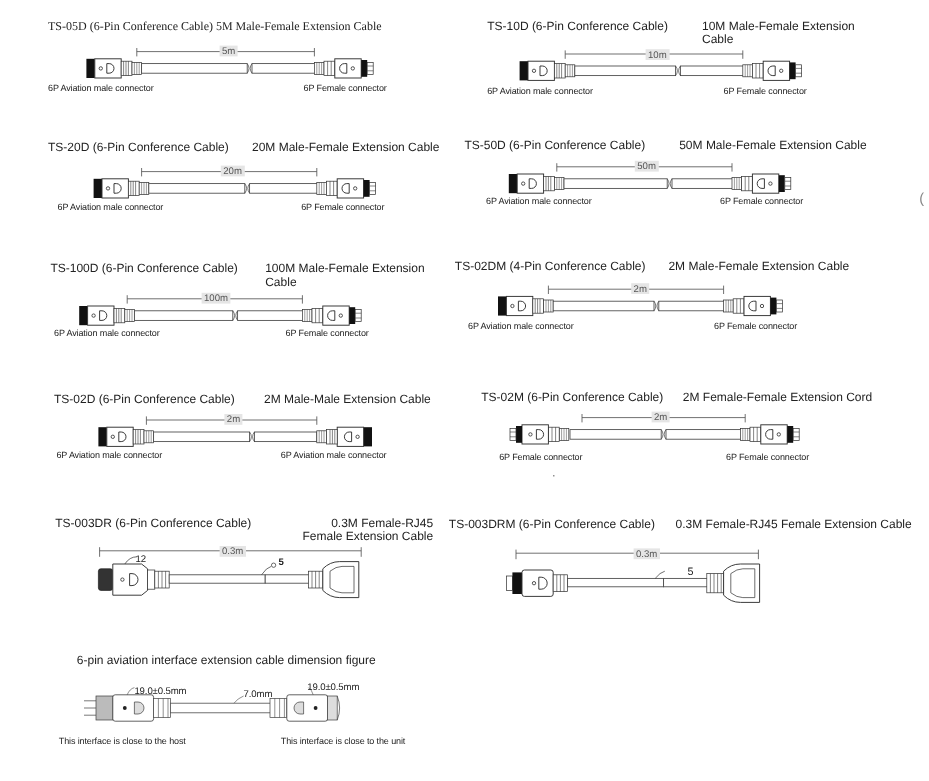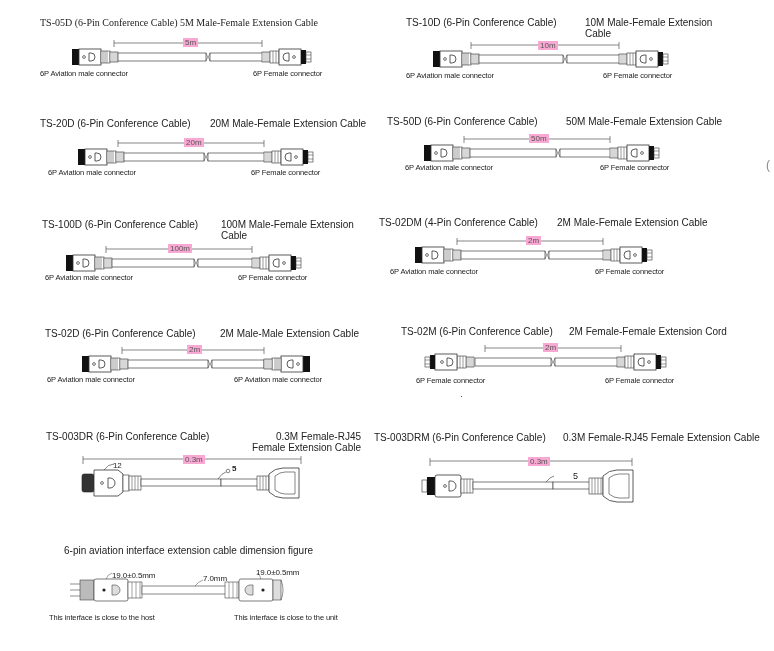--- a/index.html
+++ b/index.html
@@ -1,20 +1,20 @@
 <!DOCTYPE html>
 <html><head>
 <meta charset="utf-8">
 <style>
   html, body { margin: 0; padding: 0; background: #ffffff; }
   body { width: 774px; height: 651px; position: relative; overflow: hidden;
          font-family: "Liberation Sans", "DejaVu Sans", sans-serif; color: #1a1a1a; }
   .t { position: absolute; font-size: 10px; line-height: 11px; white-space: nowrap; color: #222; }
   .lbl { position: absolute; font-size: 7.5px; line-height: 9px; white-space: nowrap; color: #222; letter-spacing: -0.1px; }
-  .dim { position: absolute; font-size: 8px; line-height: 9px; color: #555; background: #f9a8d4; padding: 0 2px; }
+  .dim { position: absolute; font-size: 8px; line-height: 9px; color: #555; background: #e5e5e5; padding: 0 2px; }
   .cable { position: absolute; }
   svg { overflow: visible; }
   .wrap2 { white-space: normal; width: 150px; }
 </style>
 </head>
 <body>
 
 <svg width="0" height="0" style="position:absolute">
   <defs>
 

